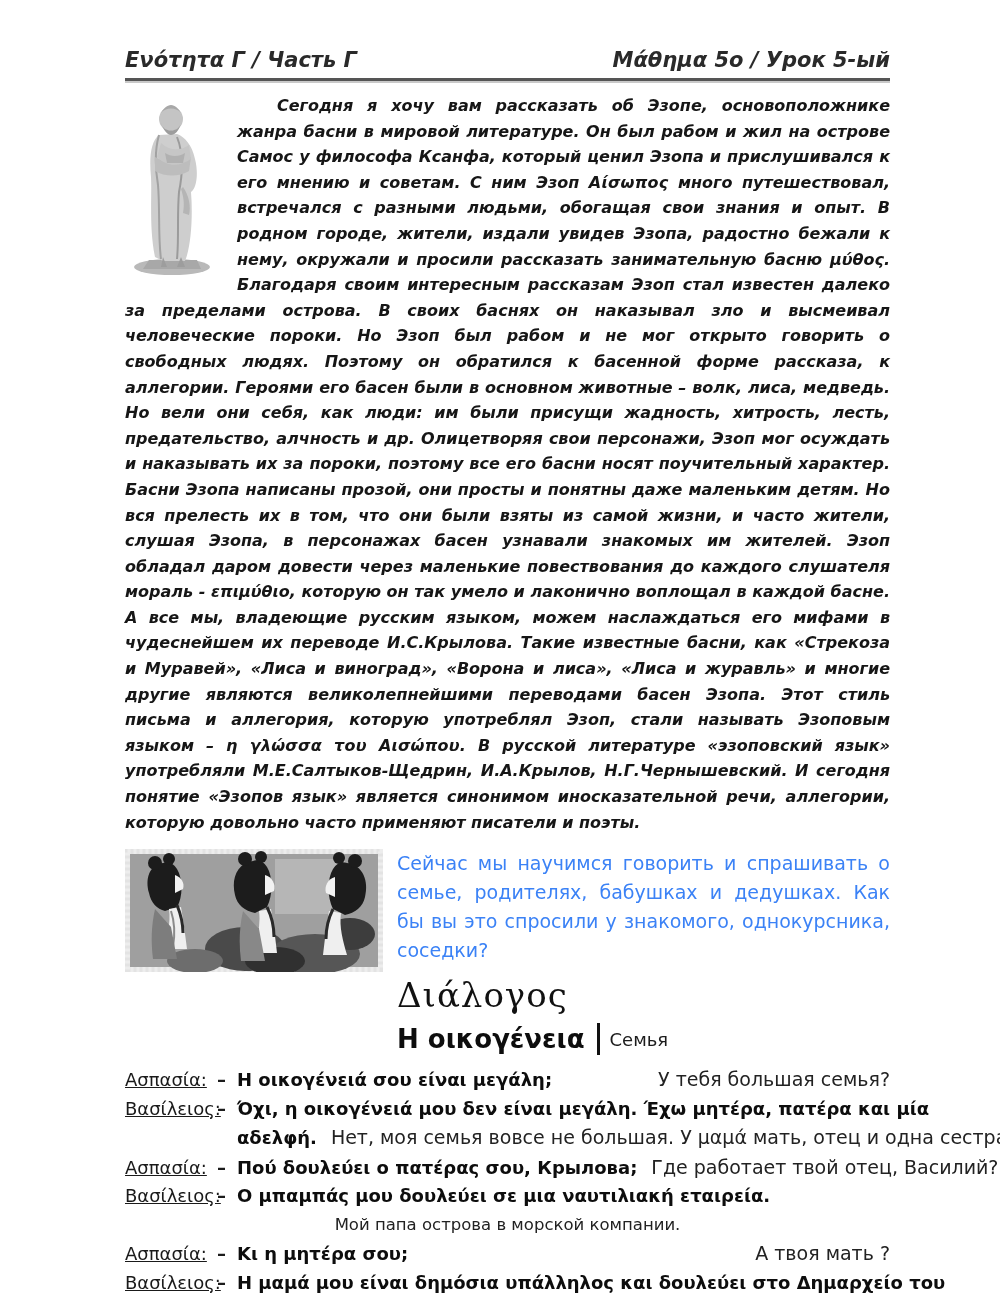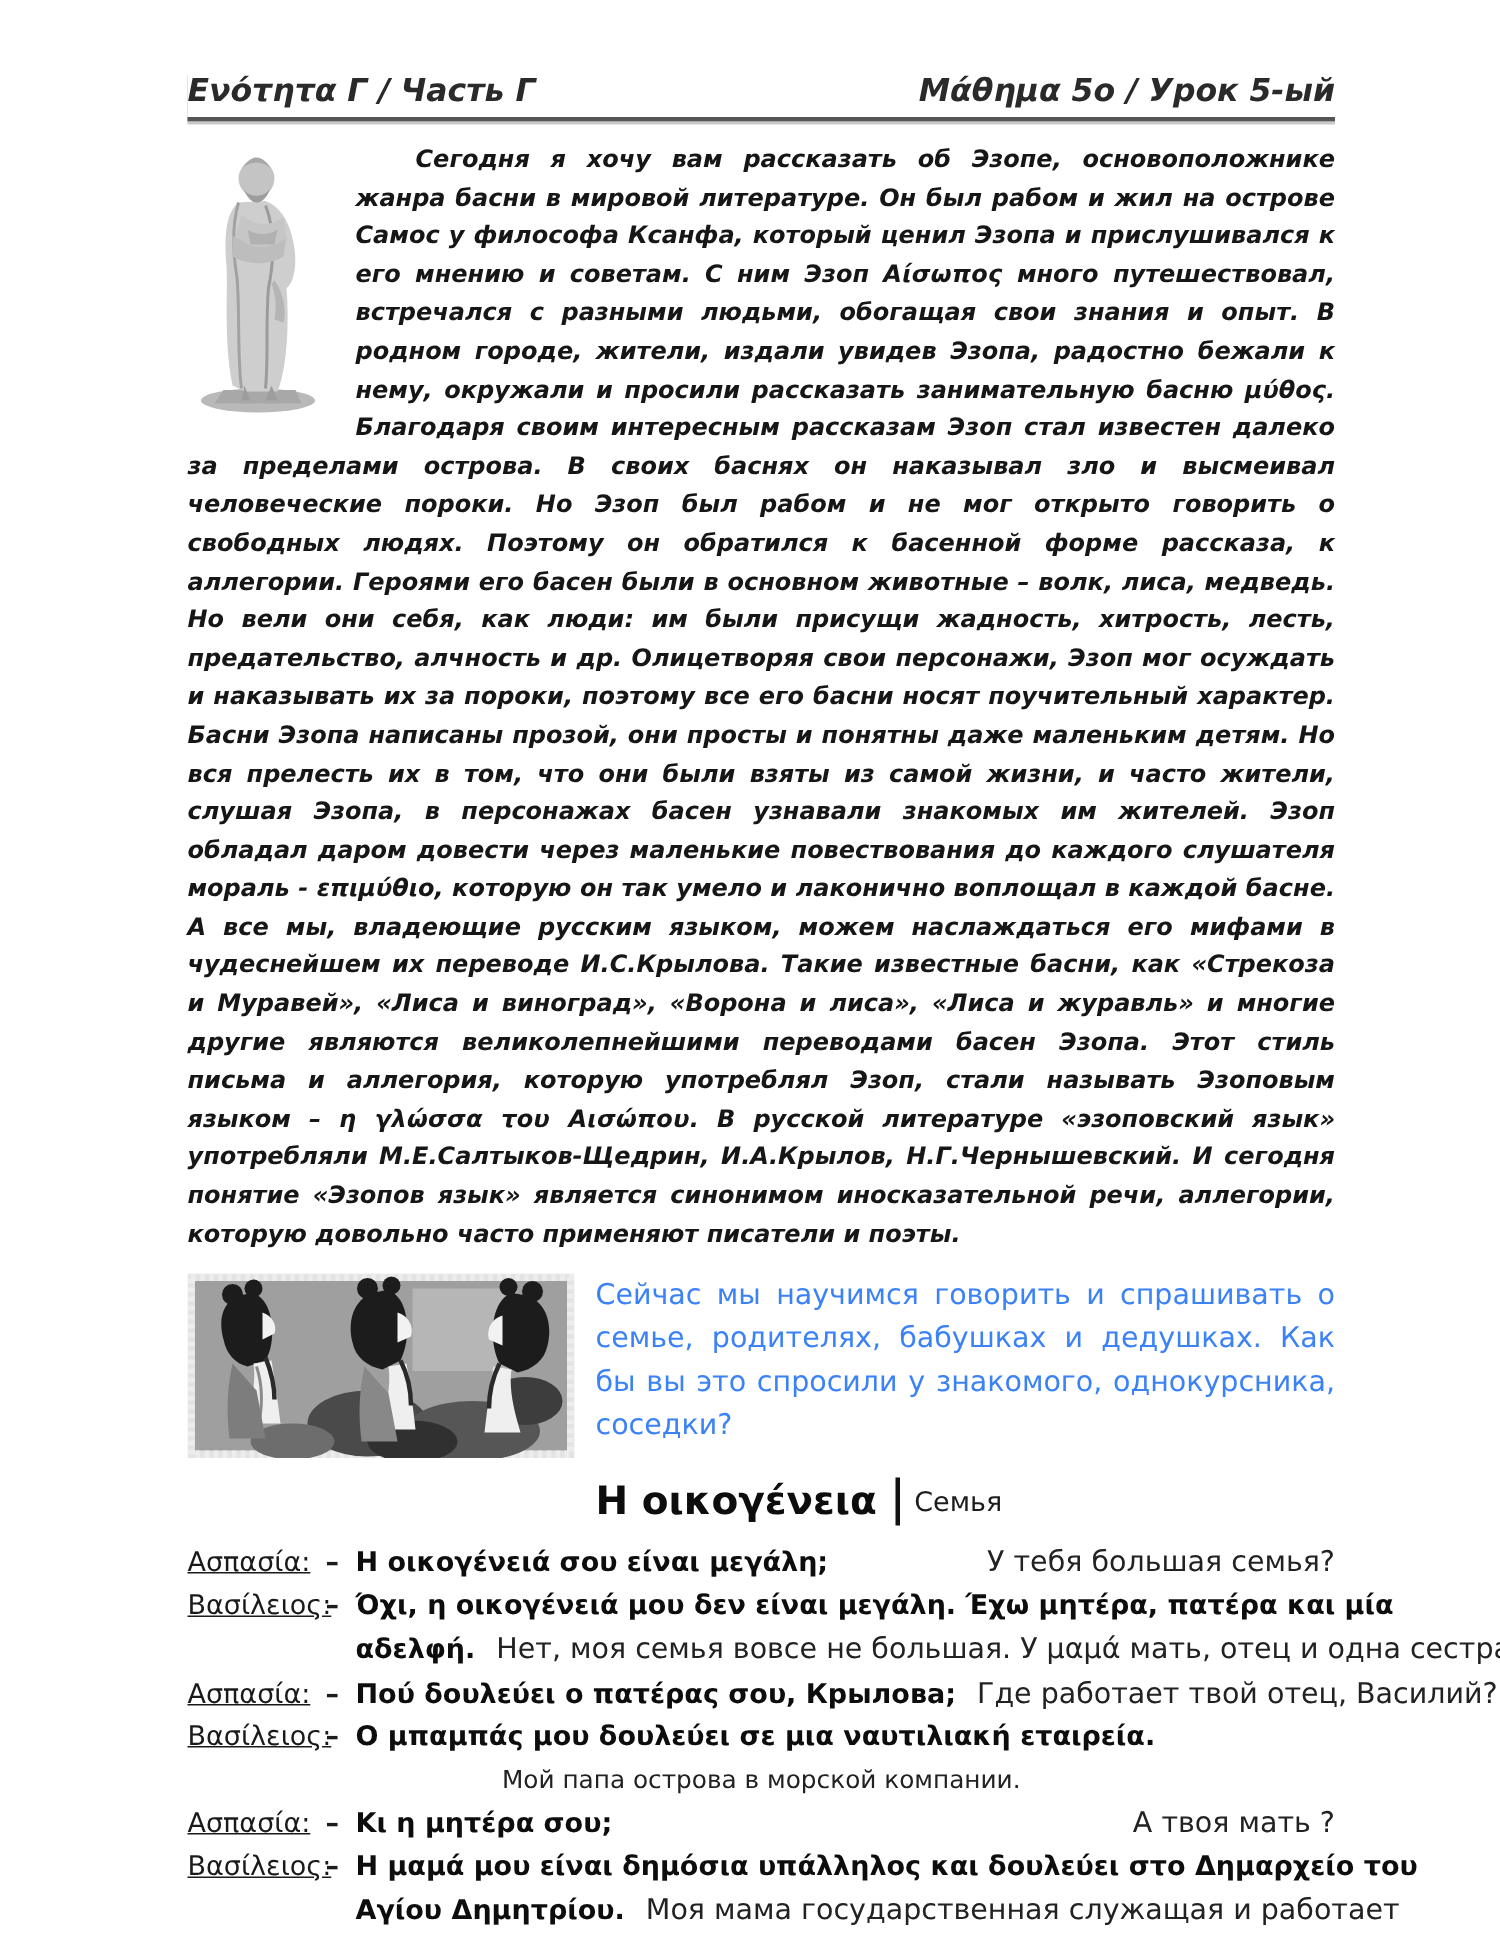--- a/index.html
+++ b/index.html
@@ -39,21 +39,21 @@
   .intro-col{flex:1;min-width:0;}
   .intro-text{
     margin:0;text-align:justify;
     font-size:19px;line-height:29px;color:#3b82f6;
   }
   .dialog-heading{
     margin:10px 0 8px 0;
     font-family:"DejaVu Serif","Liberation Serif",serif;
     font-weight:normal;font-size:34px;letter-spacing:1px;color:#111;
   }
-  .family-heading{display:flex;align-items:center;margin-top:20px;}
+  .family-heading{display:flex;align-items:center;margin-top:8px;}
   .fh-greek{font-weight:bold;font-size:26px;color:#0d0d0d;}
   .fh-bar{display:inline-block;width:3px;height:32px;background:#111;margin:0 10px 0 12px;}
   .fh-rus{font-size:18px;color:#1c1c1c;}
   
   .dialogue{margin-top:10px;}
   .dlg-row{
     display:grid;grid-template-columns:92px 20px 1fr;
     align-items:baseline;line-height:28.5px;min-height:28.5px;
   }
   .dlg-speaker{font-size:18px;color:#1a1a1a;white-space:nowrap;text-decoration:underline;}
@@ -126,20 +126,21 @@
 
       <path d="M222 14 C238 16 244 32 240 48 C238 58 230 64 220 66 L208 60 C202 48 202 30 208 20 C212 14 216 12 222 14 Z" fill="#1c1c1c"></path>
       <circle cx="230" cy="12" r="7" fill="#1c1c1c"></circle>
       <circle cx="214" cy="9" r="6" fill="#1c1c1c"></circle>
       <path d="M210 28 C203 30 199 37 201 44 L210 48 Z" fill="#f2f2f2"></path>
       <path d="M216 64 C214 78 218 92 222 106 L198 106 C200 88 202 74 204 62 Z" fill="#efefef"></path>
       <path d="M208 60 C203 70 201 80 201 90" stroke="#2a2a2a" stroke-width="3" fill="none"></path>
     </svg>
     <div class="intro-col">
       <p class="intro-text">Сейчас мы научимся говорить и спрашивать о семье, родителях, бабушках и дедушках. Как бы вы это спросили у знакомого, однокурсника, соседки?</p>
+      <h2 class="dialog-heading">Διάλογος</h2>
       <div class="family-heading">
         <span class="fh-greek">Η οικογένεια</span>
         <span class="fh-bar"></span>
         <span class="fh-rus">Семья</span>
       </div>
     </div>
   </div>
 
   <div class="dialogue" id="dialogue">
       <div class="dlg-row">

